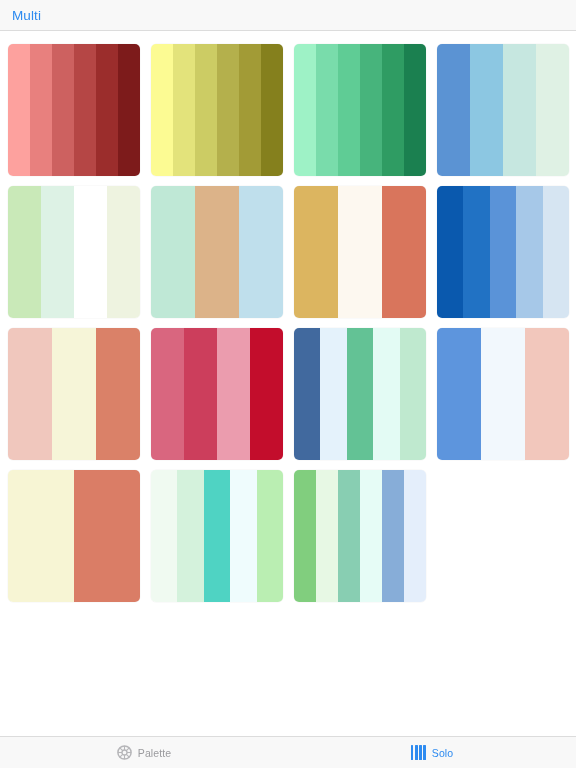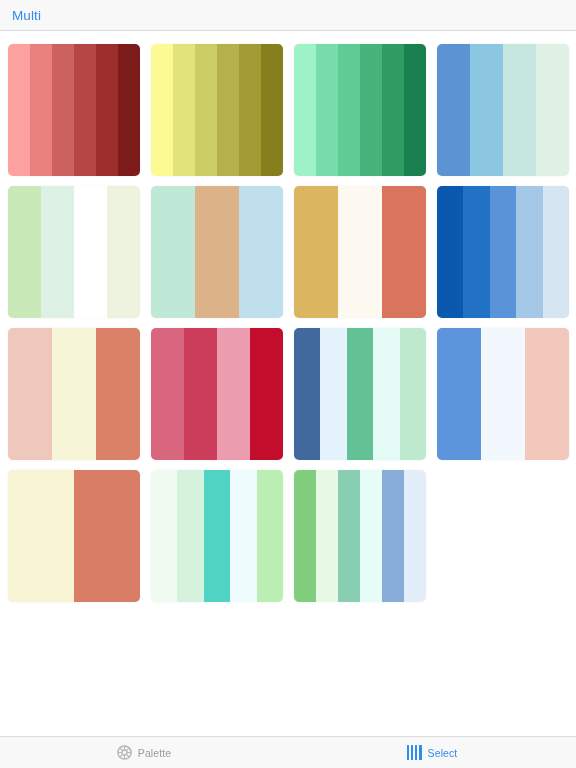--- a/index.html
+++ b/index.html
@@ -276,18 +276,18 @@
       <span class="tab-label" style="color: rgb(155, 155, 158);">Palette</span>
     </div>
 
     <div class="tab active" id="tab-multi">
       <span class="icon-multi">
         <i></i>
           <i></i>
           <i></i>
           <i></i>
       </span>
-      <span class="tab-label" style="color: rgb(46, 139, 240);">Select</span>
+      <span class="tab-label" style="color: rgb(46, 139, 240);">Solo</span>
     </div>
 
 
   </div>
 </div>
 
 </body></html>

